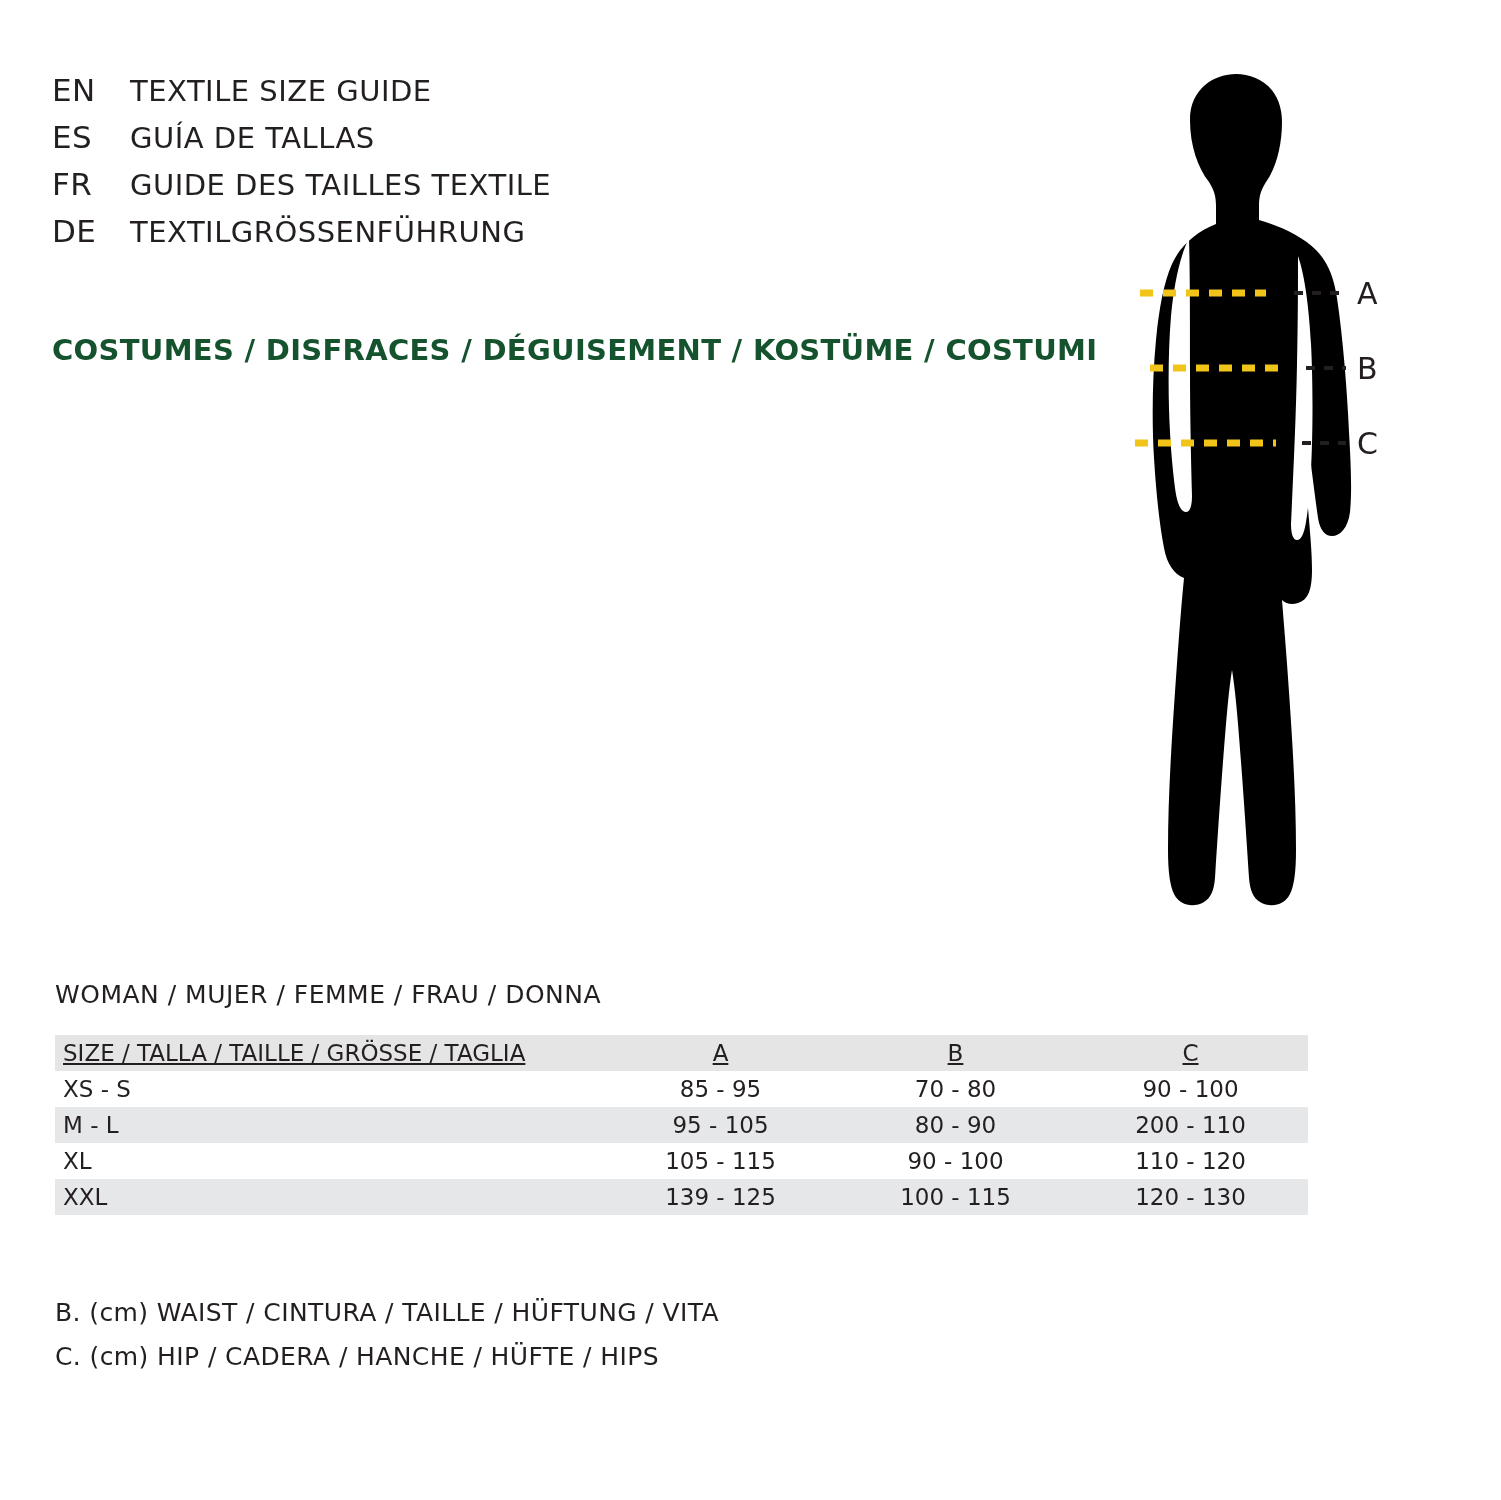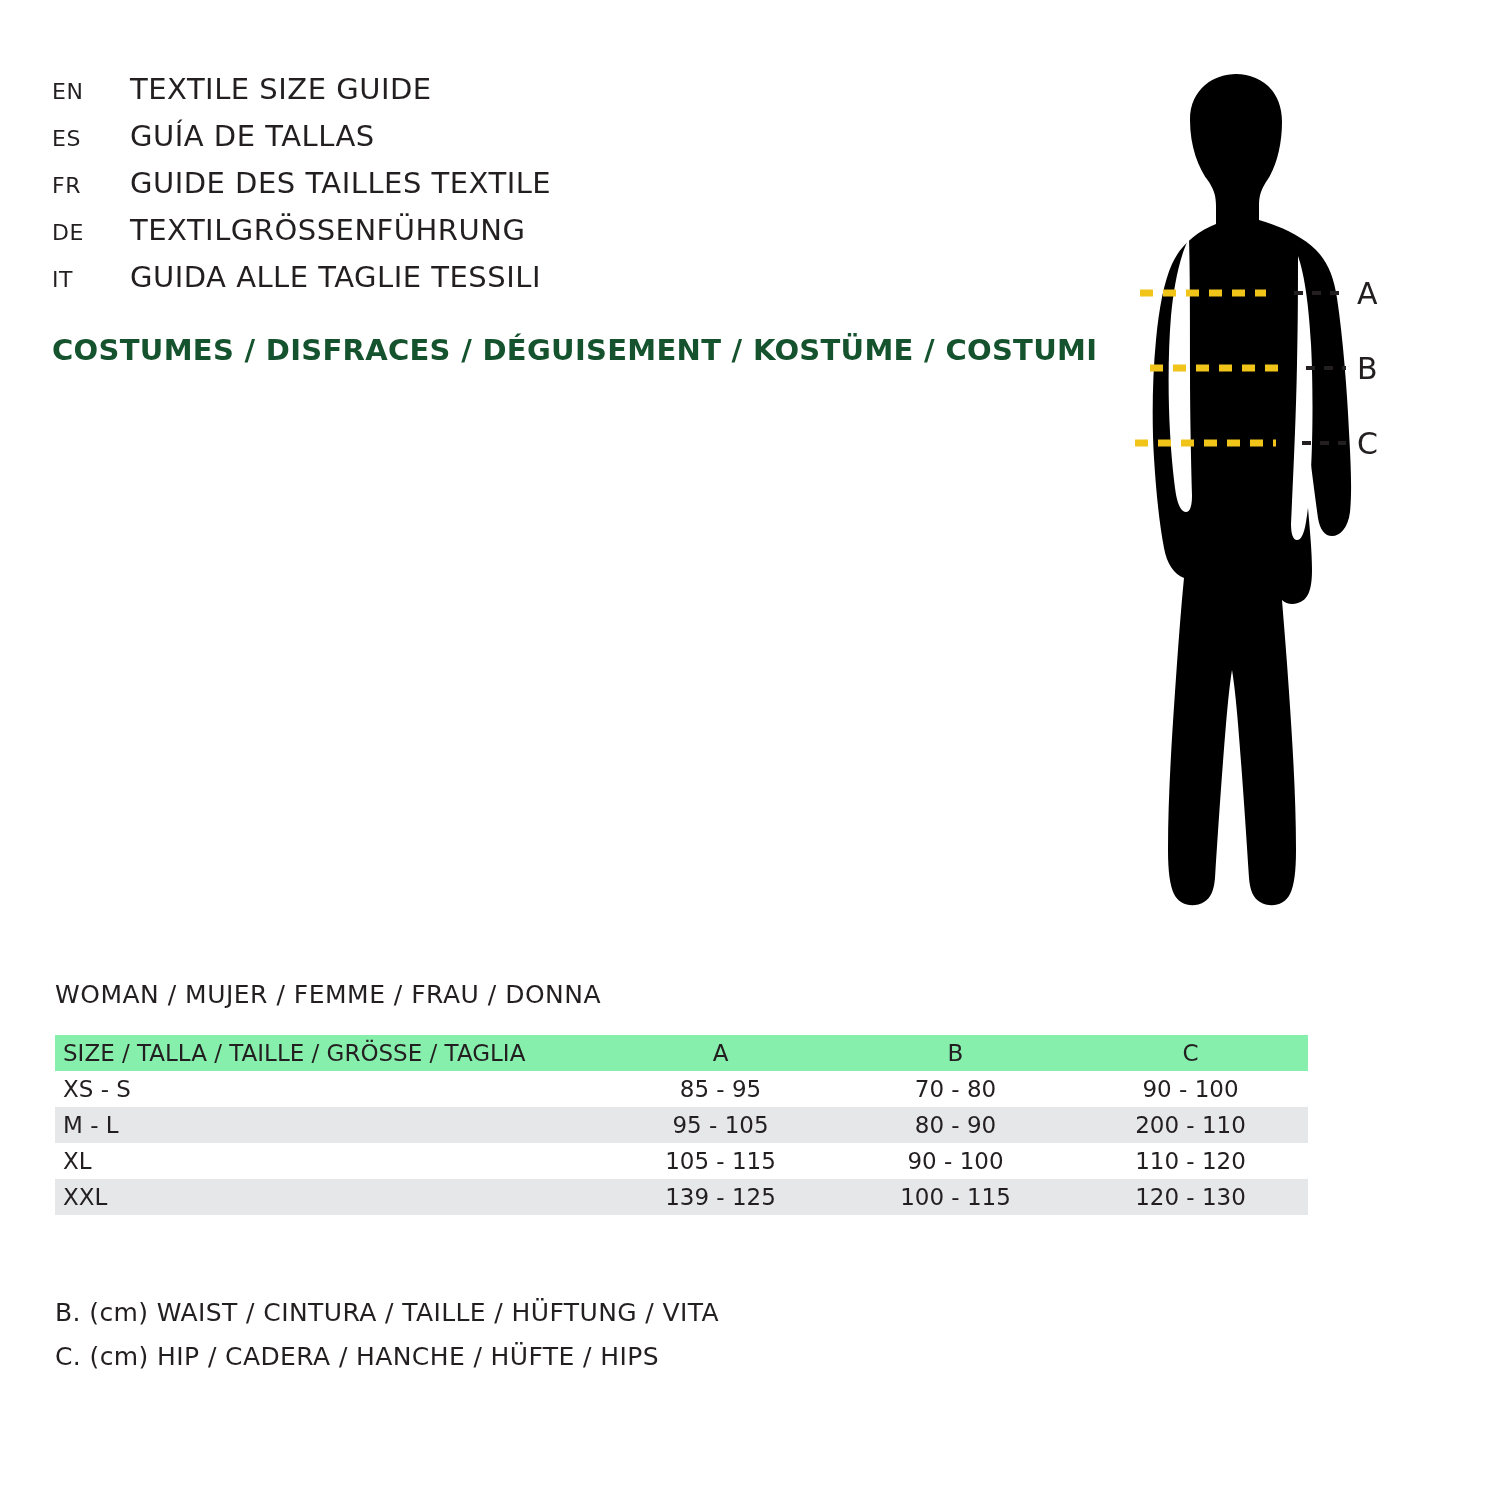--- a/index.html
+++ b/index.html
@@ -28,21 +28,21 @@
     top: 72px;
     width: 900px;
   }
   .lang-row {
     display: flex;
     align-items: baseline;
     height: 47px;
   }
   .lang-code {
     width: 78px;
-    font-size: 22px;
+    font-size: 31px;
     letter-spacing: 0.5px;
     color: #231f20;
   }
   .lang-text {
     font-size: 29px;
     letter-spacing: 0.5px;
     color: #231f20;
     white-space: nowrap;
   }
   .costumes-line {
@@ -105,21 +105,22 @@
     text-align: center;
     vertical-align: middle;
   }
   table.size-table th.first,
   table.size-table td.first {
     text-align: left;
     padding-left: 8px;
     width: 540px;
   }
   table.size-table thead tr {
-    background: #86efac;
+    background: #e5e5e5;
+    text-decoration: underline;
   }
   table.size-table tbody tr.alt {
     background: #e6e7e8;
   }
   table.size-table tbody tr.plain {
     background: #ffffff;
   }
 
   
   .legend {
@@ -149,24 +150,20 @@
       <span class="lang-code">ES</span>
       <span class="lang-text">GUÍA DE TALLAS</span>
     </div>
     <div class="lang-row">
       <span class="lang-code">FR</span>
       <span class="lang-text">GUIDE DES TAILLES TEXTILE</span>
     </div>
     <div class="lang-row">
       <span class="lang-code">DE</span>
       <span class="lang-text">TEXTILGRÖSSENFÜHRUNG</span>
-    </div>
-    <div class="lang-row">
-      <span class="lang-code">IT</span>
-      <span class="lang-text">GUIDA ALLE TAGLIE TESSILI</span>
     </div>
   </div>
 
   <div class="costumes-line">COSTUMES / DISFRACES / DÉGUISEMENT / KOSTÜME / COSTUMI</div>
 
   <div class="figure-area">
     <svg class="figure-svg" width="420" height="880" viewBox="0 0 420 880">
 
       <path fill="#000000" d="
         M 150 60

